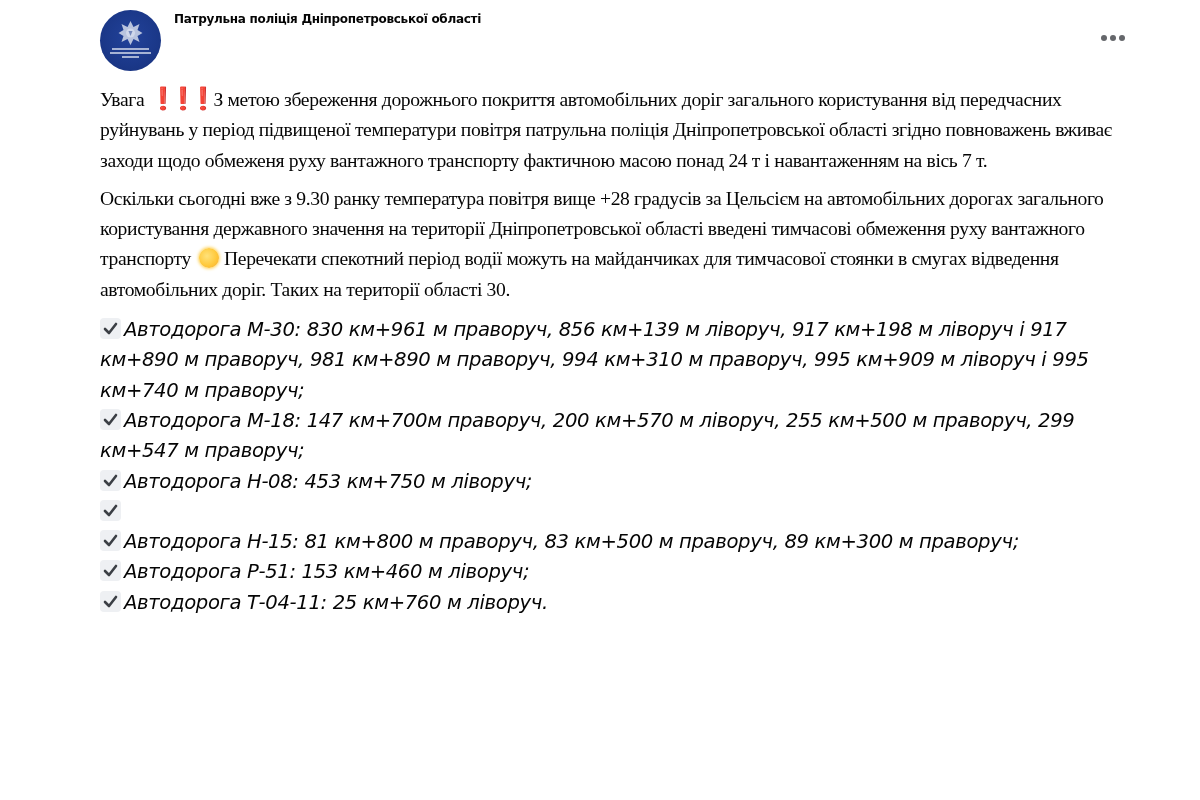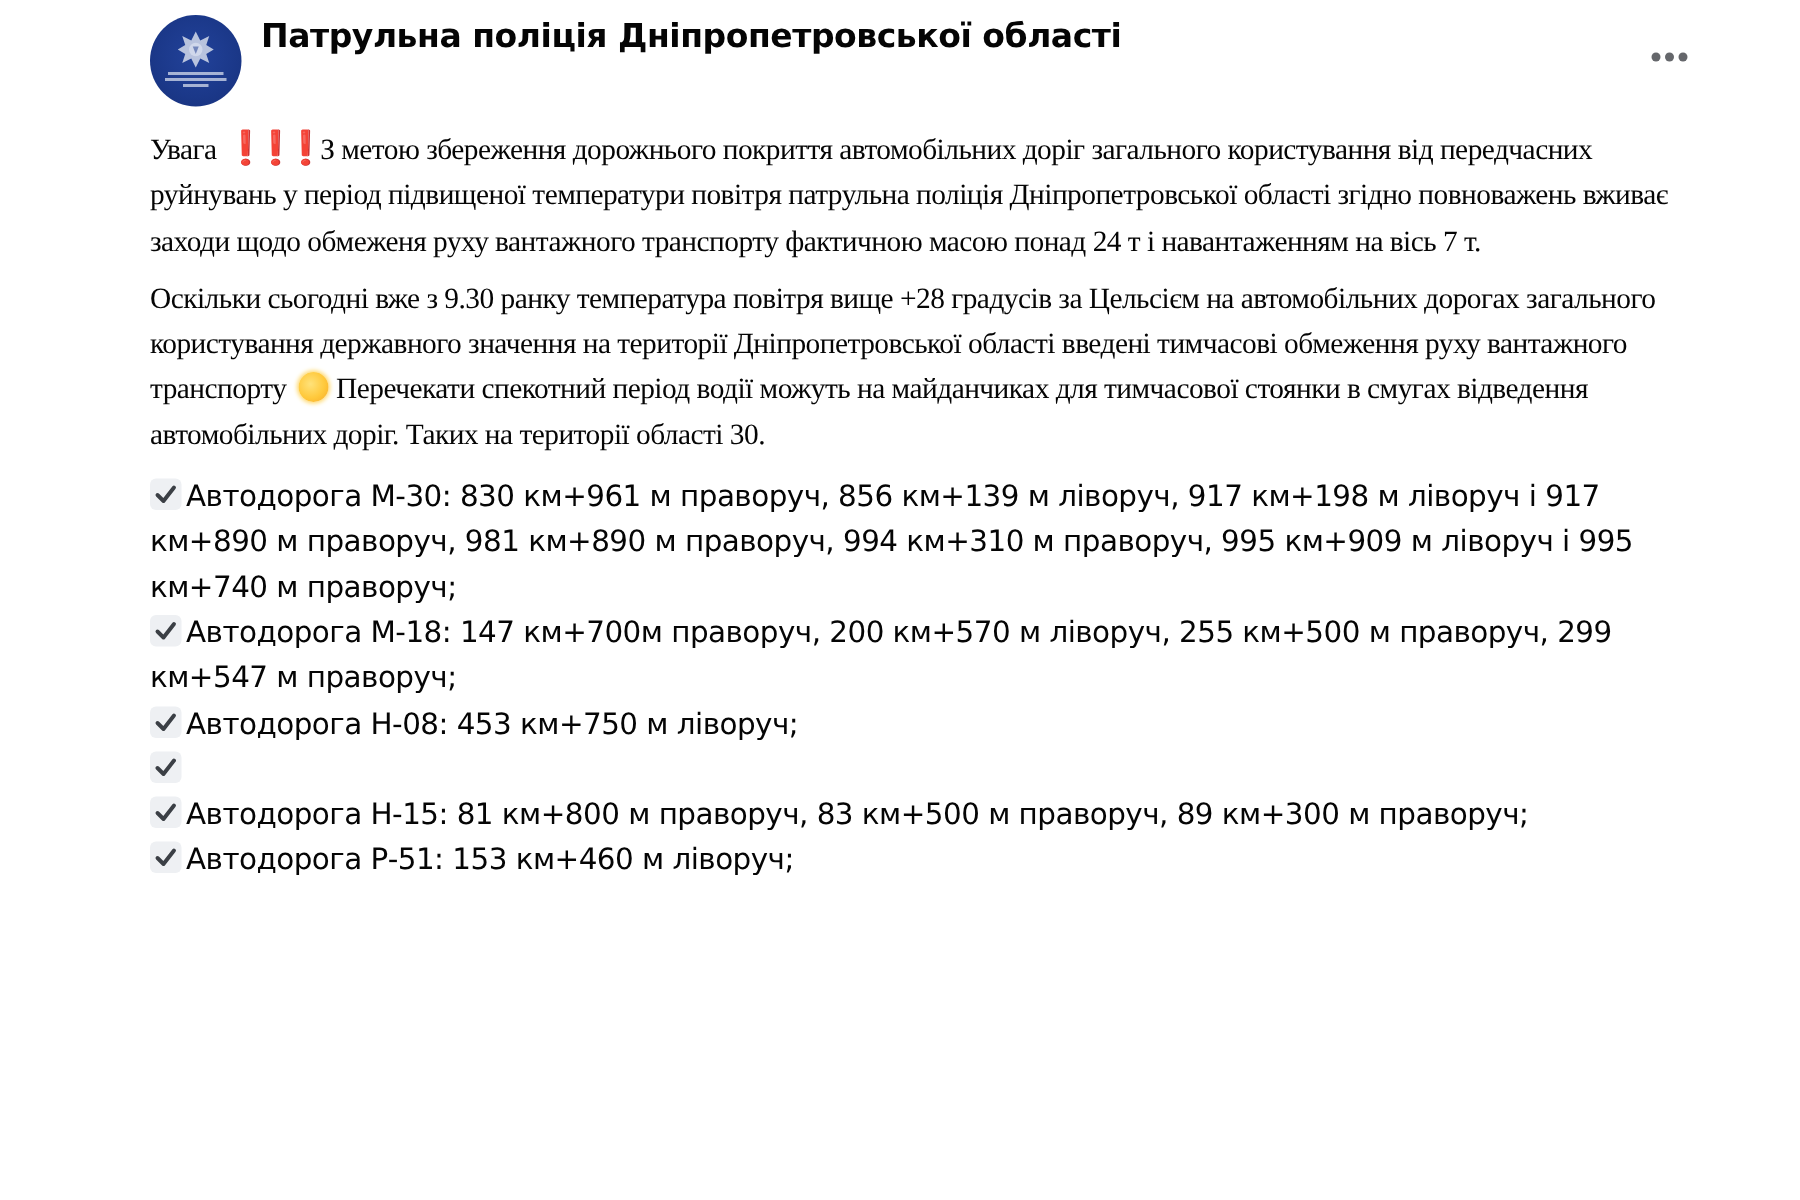--- a/index.html
+++ b/index.html
@@ -38,21 +38,21 @@
     background: radial-gradient(circle at 50% 45%, #22429a 0%, #1b3889 60%, #17307a 100%);
     overflow: hidden;
   }
   .avatar svg { position: absolute; left: 0; top: 0; }
   .page-name {
     position: absolute;
     left: 74px;
     top: 2px;
     font-family: "DejaVu Sans", sans-serif;
     font-weight: bold;
-    font-size: 22px;
+    font-size: 12px;
     letter-spacing: -0.3px;
     color: #050505;
     white-space: nowrap;
     cursor: pointer;
   }
   .more-btn {
     position: absolute;
     right: 0;
     top: 16px;
     width: 34px;
@@ -95,21 +95,21 @@
     display: inline-block;
     width: 20px;
     height: 20px;
     border-radius: 50%;
     background: radial-gradient(circle at 40% 40%, #ffe27a 0%, #ffc93c 55%, #f7a928 100%);
     box-shadow: 0 0 3px 1px #ffd86b;
     vertical-align: -3px;
     margin-left: 4px;
   }
   .road-list { margin: 10px 0 0 0; padding: 0; list-style: none; }
-  .road-item { margin: 0; padding: 0; }
+  .road-item { margin: 0; padding: 0; font-style: italic; }
   .check {
     display: inline-block;
     width: 21px;
     height: 21px;
     border-radius: 4px;
     background: #eef0f3;
     vertical-align: -3px;
     margin-right: 3px;
     position: relative;
   }
@@ -183,16 +183,21 @@
       <li class="road-item">
         <span class="check"><svg width="17" height="17" viewBox="0 0 17 17">
               <path d="M3 9 L7 13 L14 4" stroke="#3b3f45" stroke-width="2.6" fill="none" stroke-linecap="round" stroke-linejoin="round"></path>
             </svg></span><span>Автодорога Н-15: 81 км+800 м праворуч, 83 км+500 м праворуч, 89 км+300 м праворуч;</span>
       </li>
       <li class="road-item">
         <span class="check"><svg width="17" height="17" viewBox="0 0 17 17">
               <path d="M3 9 L7 13 L14 4" stroke="#3b3f45" stroke-width="2.6" fill="none" stroke-linecap="round" stroke-linejoin="round"></path>
             </svg></span><span>Автодорога Р-51: 153 км+460 м ліворуч;</span>
       </li>
+      <li class="road-item">
+        <span class="check"><svg width="17" height="17" viewBox="0 0 17 17">
+              <path d="M3 9 L7 13 L14 4" stroke="#3b3f45" stroke-width="2.6" fill="none" stroke-linecap="round" stroke-linejoin="round"></path>
+            </svg></span><span>Автодорога Т-04-11: 25 км+760 м ліворуч.</span>
+      </li>
     </ul>
 
   </div>
 </div>
 
 </body></html>

